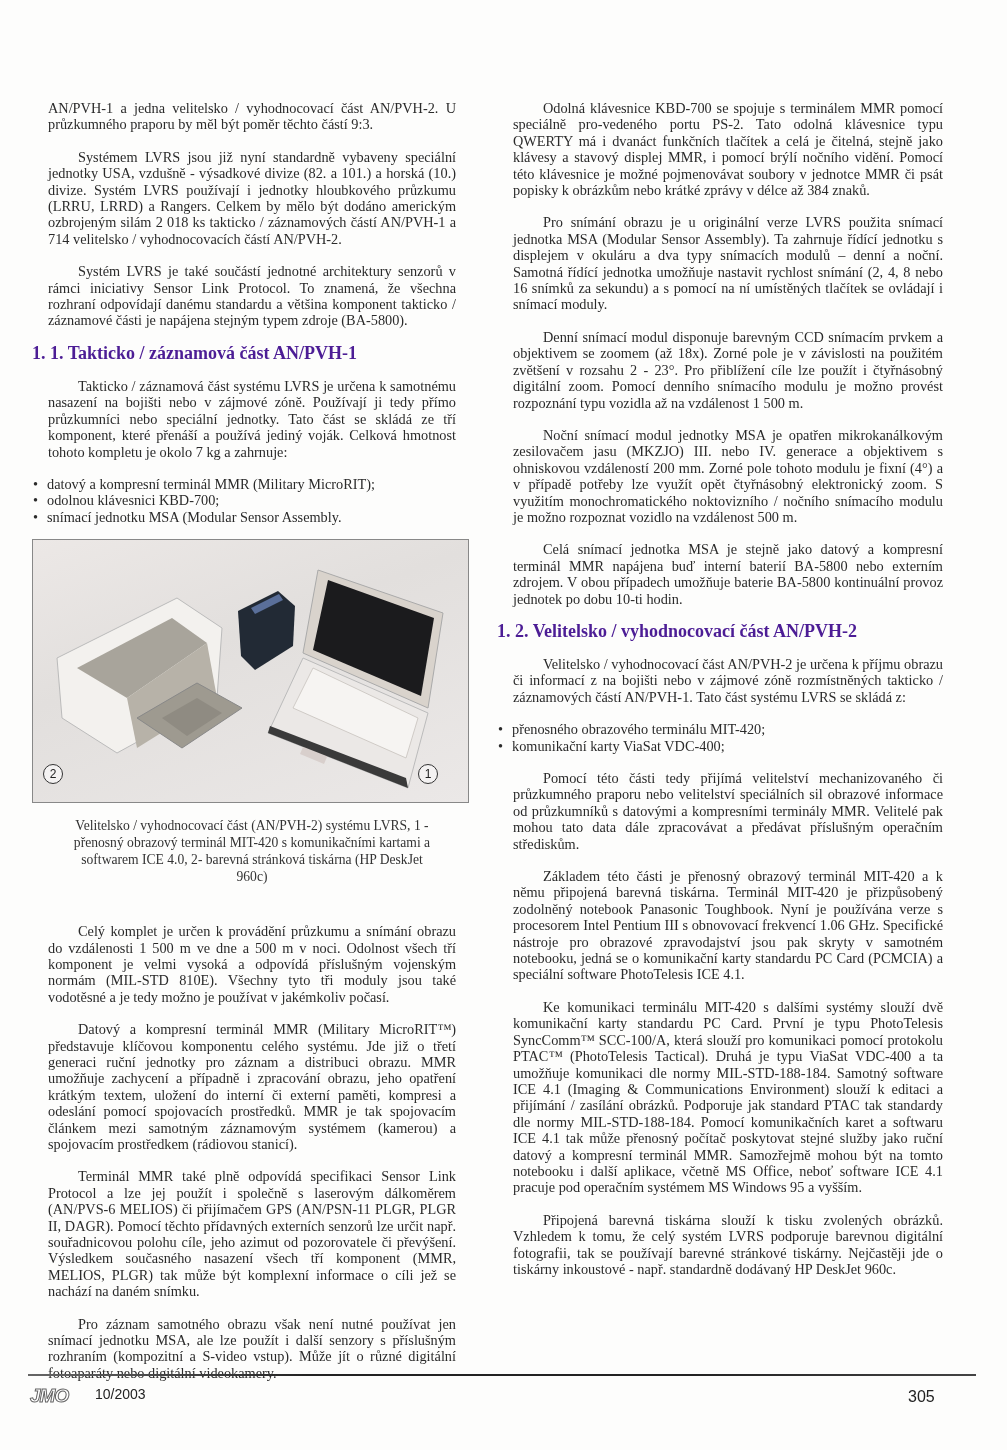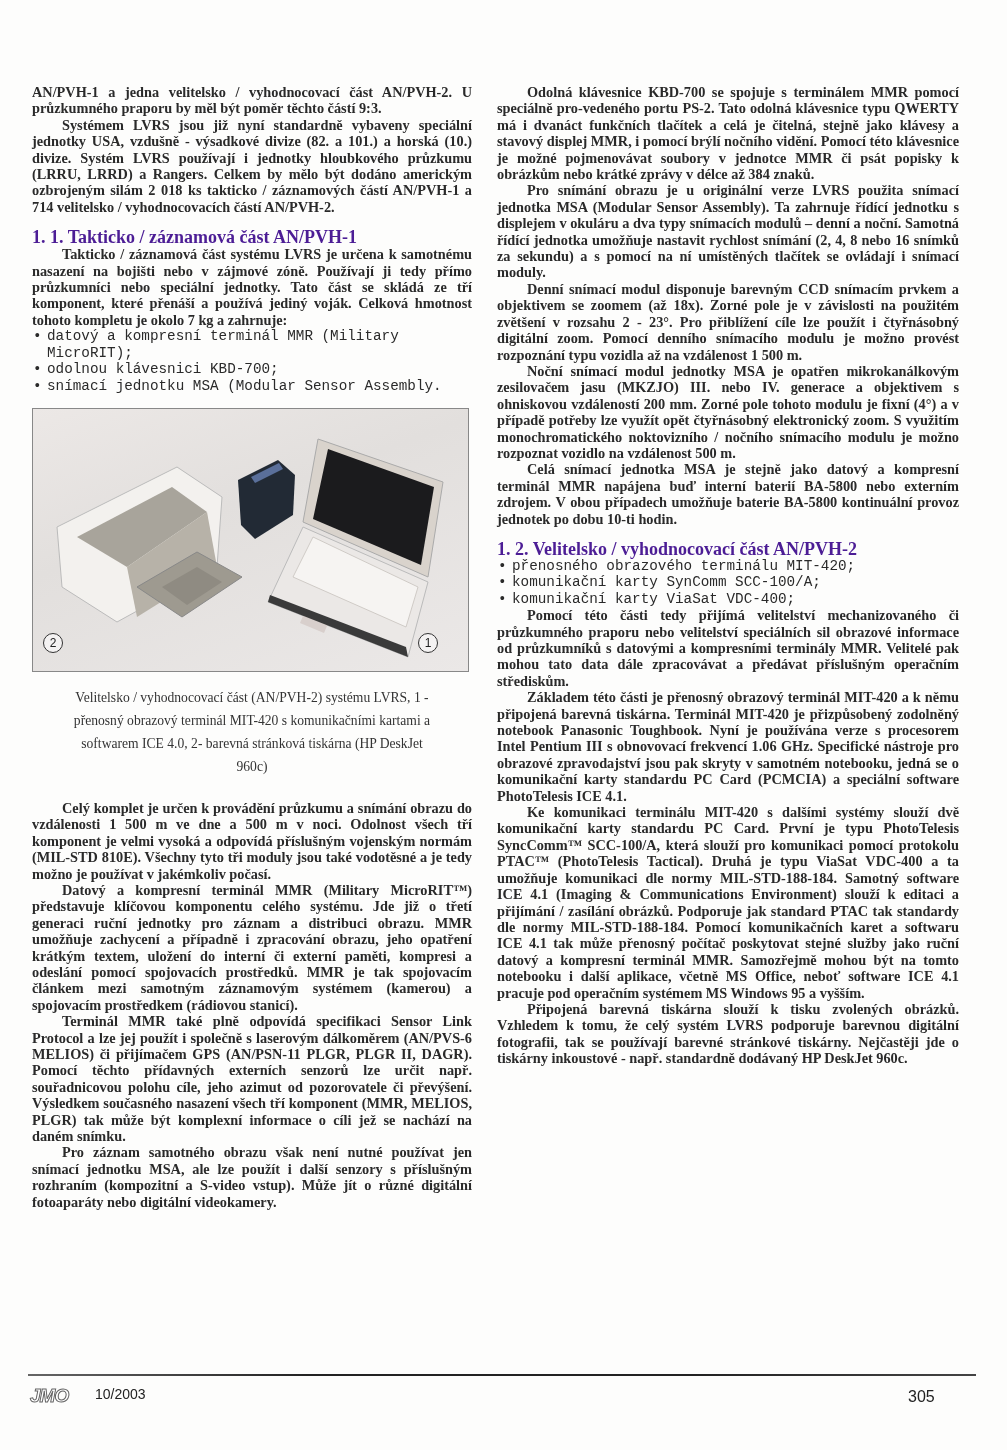--- a/index.html
+++ b/index.html
@@ -1,52 +1,53 @@
 <!DOCTYPE html>
 <html><head>
 <meta charset="utf-8">
 <style>
   html, body { margin: 0; padding: 0; background: #fdfdfc; }
   body { width: 1007px; height: 1450px; position: relative; overflow: hidden;
          font-family: "Liberation Serif", "DejaVu Serif", serif; color: #2a2a2a; }
   .col { position: absolute; top: 84px; font-size: 14.3px; line-height: 16.4px; text-align: justify; hyphens: manual; }
   .col-left { left: 32px; width: 440px; }
   .col-right { left: 497px; width: 462px; }
-  .col p { margin: 0; text-indent: 30px; font-weight: bold; }
+  .col p { margin: 16px; text-indent: 30px; }
   .col p.noindent { text-indent: 0; }
   h2.section { margin: 14px 0 0 0; font-size: 18px; line-height: 17px; font-weight: bold; color: #4c1d95; }
   ul.bullets { margin: 0; padding: 0; list-style: none; }
-  ul.bullets li { position: relative; padding-left: 15px; text-align: left; font-family: Liberation Mono, monospace; }
+  ul.bullets li { position: relative; padding-left: 15px; text-align: left; }
   ul.bullets li::before { content: "\2022"; position: absolute; left: 1px; top: 0; }
   .figure { margin: 14px 0 0 0; }
   .photo { position: relative; width: 435px; height: 262px; border: 1px solid #888;
            background: linear-gradient(160deg, #ece8e6 0%, #e2dfdd 40%, #ebe8e7 100%); overflow: hidden; }
   .printer { position: absolute; left: 14px; top: 48px; width: 200px; height: 170px; }
   .laptop { position: absolute; left: 225px; top: 18px; width: 200px; height: 232px; }
   .device { position: absolute; left: 200px; top: 46px; width: 68px; height: 86px; }
   .callout { position: absolute; width: 18px; height: 18px; border: 1.5px solid #333; border-radius: 50%;
              background: #f4f2f2; font-family: "Liberation Sans", sans-serif; font-size: 12px; line-height: 18px; text-align: center; color: #222; }
   .callout-2 { left: 10px; top: 224px; }
   .callout-1 { left: 385px; top: 224px; }
-  .caption { margin: 14px auto 0 auto; width: 360px; text-align: center; font-size: 13.6px; line-height: 23px; color: #333; }
+  .caption { margin: 14px auto 0 auto; width: 360px; text-align: center; font-size: 13.6px; line-height: 17px; color: #333; }
   .spacer-after-caption { height: 22px; }
   .footer-rule { position: absolute; left: 28px; top: 1374px; width: 948px; height: 2px;
                  background: linear-gradient(90deg, #666 0%, #222 30%, #222 70%, #444 100%); }
   .footer { position: absolute; top: 1386px; font-family: "Liberation Sans", "DejaVu Sans", sans-serif; }
   .logo { left: 30px; font-size: 19px; font-weight: bold; color: #fff; letter-spacing: -1px;
           -webkit-text-stroke: 1px #666; text-shadow: 0 0 0 #888; top: 1385px; font-style: italic; }
   .issue { left: 95px; font-size: 14px; color: #222; top: 1386px; }
   .pagenum { left: 908px; font-size: 16px; color: #222; top: 1388px; }
 </style>
 </head>
 <body>
 
 <div class="col col-left">
   <p class="noindent">AN/PVH-1 a jedna velitelsko / vyhodnocovací část AN/PVH-2. U průzkumného praporu by měl být poměr těchto částí 9:3.</p>
   <p>Systémem LVRS jsou již nyní standardně vybaveny speciální jednotky USA, vzdušně - výsadkové divize (82. a 101.) a horská (10.) divize. Systém LVRS používají i jednotky hloubkového průzkumu (LRRU, LRRD) a Rangers. Celkem by mělo být dodáno americkým ozbrojeným silám 2 018 ks takticko / záznamových částí AN/PVH-1 a 714 velitelsko / vyhodnocovacích částí AN/PVH-2.</p>
+  <p>Systém LVRS je také součástí jednotné architektury senzorů v rámci iniciativy Sensor Link Protocol. To znamená, že všechna rozhraní odpovídají danému standardu a většina komponent takticko / záznamové části je napájena stejným typem zdroje (BA-5800).</p>
 
   <h2 class="section">1. 1. Takticko / záznamová část AN/PVH-1</h2>
   <p>Takticko / záznamová část systému LVRS je určena k samotnému nasazení na bojišti nebo v zájmové zóně. Používají ji tedy přímo průzkumníci nebo speciální jednotky. Tato část se skládá ze tří komponent, které přenáší a používá jediný voják. Celková hmotnost tohoto kompletu je okolo 7 kg a zahrnuje:</p>
   <ul class="bullets">
     <li>datový a kompresní terminál MMR (Military MicroRIT);</li>
     <li>odolnou klávesnici KBD-700;</li>
     <li>snímací jednotku MSA (Modular Sensor Assembly.</li>
   </ul>
 
   <div class="figure">
@@ -84,23 +85,23 @@
 </div>
 
 <div class="col col-right">
   <p>Odolná klávesnice KBD-700 se spojuje s terminálem MMR pomocí speciálně pro-vedeného portu PS-2. Tato odolná klávesnice typu QWERTY má i dvanáct funkčních tlačítek a celá je čitelná, stejně jako klávesy a stavový displej MMR, i pomocí brýlí nočního vidění. Pomocí této klávesnice je možné pojmenovávat soubory v jednotce MMR či psát popisky k obrázkům nebo krátké zprávy v délce až 384 znaků.</p>
   <p>Pro snímání obrazu je u originální verze LVRS použita snímací jednotka MSA (Modular Sensor Assembly). Ta zahrnuje řídící jednotku s displejem v okuláru a dva typy snímacích modulů – denní a noční. Samotná řídící jednotka umožňuje nastavit rychlost snímání (2, 4, 8 nebo 16 snímků za sekundu) a s pomocí na ní umístěných tlačítek se ovládají i snímací moduly.</p>
   <p>Denní snímací modul disponuje barevným CCD snímacím prvkem a objektivem se zoomem (až 18x). Zorné pole je v závislosti na použitém zvětšení v rozsahu 2 - 23°. Pro přiblížení cíle lze použít i čtyřnásobný digitální zoom. Pomocí denního snímacího modulu je možno provést rozpoznání typu vozidla až na vzdálenost 1 500 m.</p>
   <p>Noční snímací modul jednotky MSA je opatřen mikrokanálkovým zesilovačem jasu (MKZJO) III. nebo IV. generace a objektivem s ohniskovou vzdáleností 200 mm. Zorné pole tohoto modulu je fixní (4°) a v případě potřeby lze využít opět čtyřnásobný elektronický zoom. S využitím monochromatického noktovizního / nočního snímacího modulu je možno rozpoznat vozidlo na vzdálenost 500 m.</p>
   <p>Celá snímací jednotka MSA je stejně jako datový a kompresní terminál MMR napájena buď interní baterií BA-5800 nebo externím zdrojem. V obou případech umožňuje baterie BA-5800 kontinuální provoz jednotek po dobu 10-ti hodin.</p>
 
   <h2 class="section">1. 2. Velitelsko / vyhodnocovací část AN/PVH-2</h2>
+  <p>Velitelsko / vyhodnocovací část AN/PVH-2 je určena k příjmu obrazu či informací z na bojišti nebo v zájmové zóně rozmístněných takticko / záznamových částí AN/PVH-1. Tato část systému LVRS se skládá z:</p>
   <ul class="bullets">
     <li>přenosného obrazového terminálu MIT-420;</li>
-    <li>komunikační karty SynComm SCC-100/A;</li>
     <li>komunikační karty ViaSat VDC-400;</li>
   </ul>
 
   <p>Pomocí této části tedy přijímá velitelství mechanizovaného či průzkumného praporu nebo velitelství speciálních sil obrazové informace od průzkumníků s datovými a kompresními terminály MMR. Velitelé pak mohou tato data dále zpracovávat a předávat příslušným operačním střediskům.</p>
   <p>Základem této části je přenosný obrazový terminál MIT-420 a k němu připojená barevná tiskárna. Terminál MIT-420 je přizpůsobený zodolněný notebook Panasonic Toughbook. Nyní je používána verze s procesorem Intel Pentium III s obnovovací frekvencí 1.06 GHz. Specifické nástroje pro obrazové zpravodajství jsou pak skryty v samotném notebooku, jedná se o komunikační karty standardu PC Card (PCMCIA) a speciální software PhotoTelesis ICE 4.1.</p>
   <p>Ke komunikaci terminálu MIT-420 s dalšími systémy slouží dvě komunikační karty standardu PC Card. První je typu PhotoTelesis SyncComm™ SCC-100/A, která slouží pro komunikaci pomocí protokolu PTAC™ (PhotoTelesis Tactical). Druhá je typu ViaSat VDC-400 a ta umožňuje komunikaci dle normy MIL-STD-188-184. Samotný software ICE 4.1 (Imaging &amp; Communications Environment) slouží k editaci a přijímání / zasílání obrázků. Podporuje jak standard PTAC tak standardy dle normy MIL-STD-188-184. Pomocí komunikačních karet a softwaru ICE 4.1 tak může přenosný počítač poskytovat stejné služby jako ruční datový a kompresní terminál MMR. Samozřejmě mohou být na tomto notebooku i další aplikace, včetně MS Office, neboť software ICE 4.1 pracuje pod operačním systémem MS Windows 95 a vyšším.</p>
   <p>Připojená barevná tiskárna slouží k tisku zvolených obrázků. Vzhledem k tomu, že celý systém LVRS podporuje barevnou digitální fotografii, tak se používají barevné stránkové tiskárny. Nejčastěji jde o tiskárny inkoustové - např. standardně dodávaný HP DeskJet 960c.</p>
 </div>
 
 <div class="footer-rule"></div>

